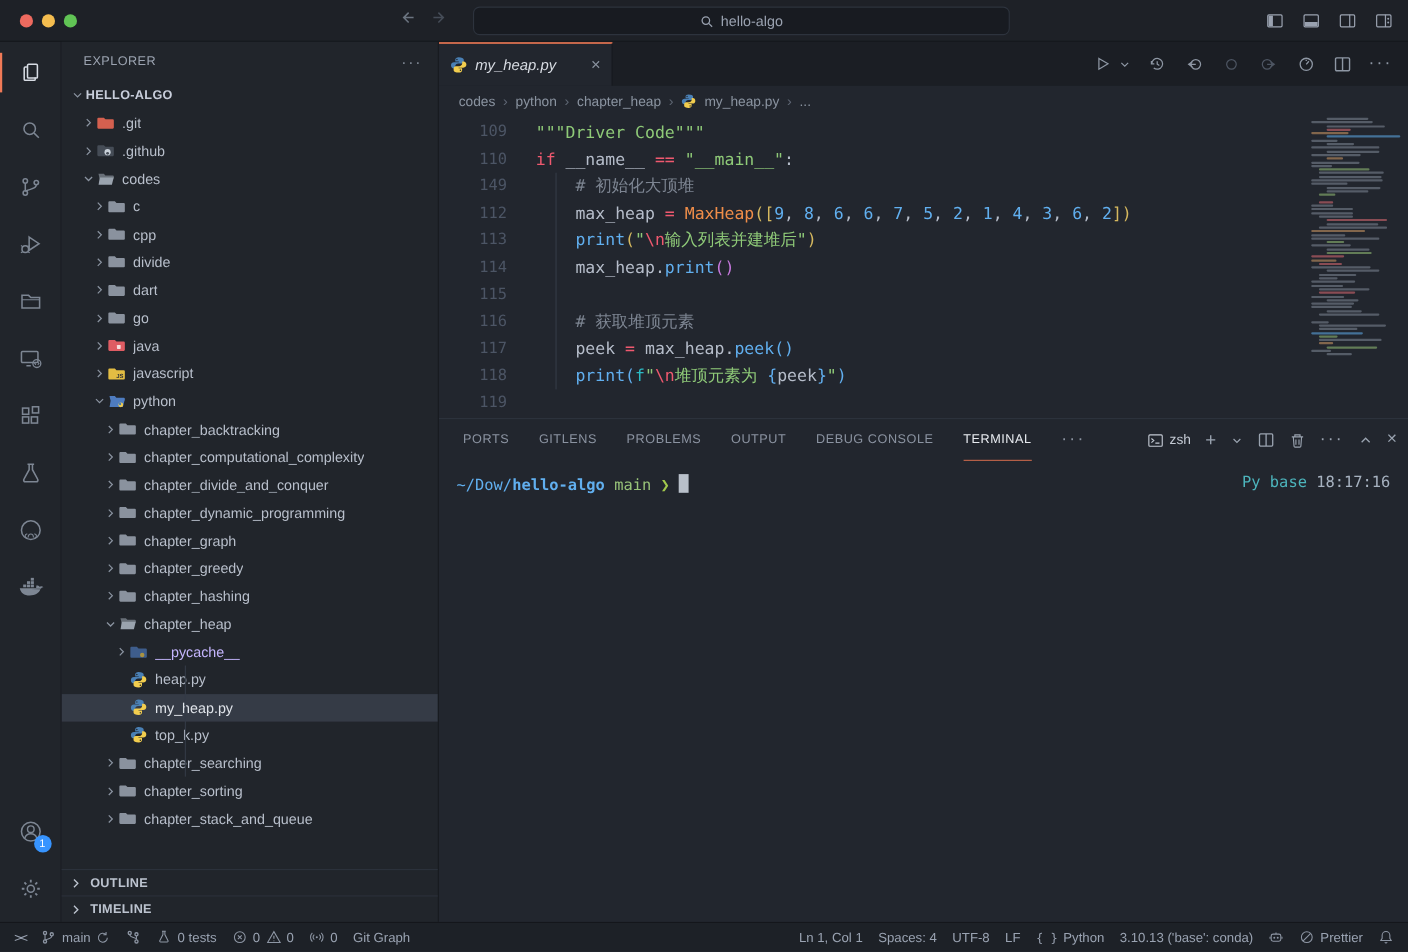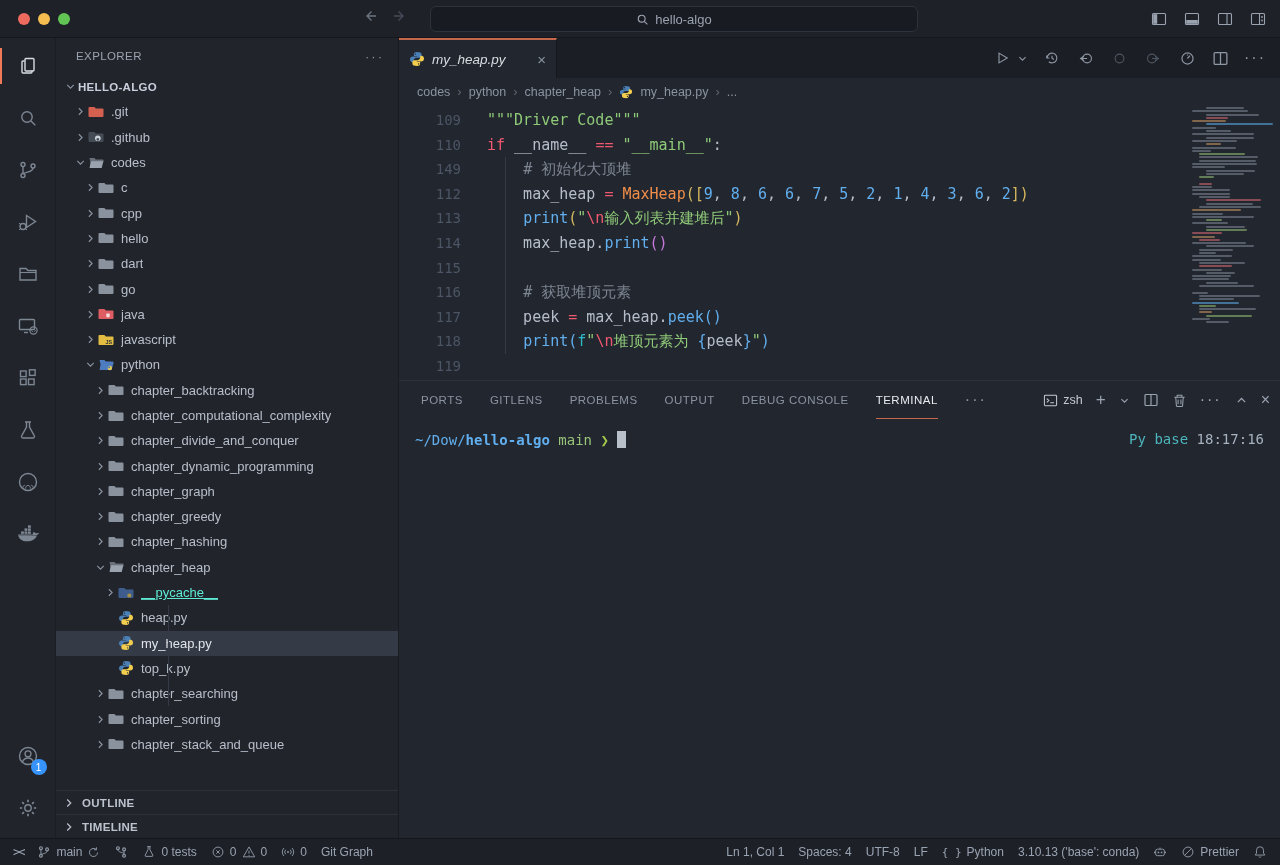--- a/index.html
+++ b/index.html
@@ -38,21 +38,21 @@
   .sb-head { height:36px; display:flex; align-items:center; padding:0 14px 0 20px;
     color:#9ba3b0; font-size:11.5px; letter-spacing:.4px; }
   .sb-head .more { margin-left:auto; color:#8a93a0; letter-spacing:2px; font-size:13px; }
   .tree { flex:1; overflow:hidden; position:relative; }
   .trow { height:25.3px; display:flex; align-items:center; font-size:13px; color:#b8bfcb; cursor:pointer; white-space:nowrap; }
   .trow.sel { background:#353b46; color:#e0e4ea; }
   .trow .arr { width:16px; flex:0 0 16px; display:flex; justify-content:center; color:#8a93a0; }
   .trow .fic { width:16px; height:16px; flex:0 0 16px; margin-right:7px; }
   .trow .lbl { overflow:hidden; text-overflow:ellipsis; }
   .trow.root { font-weight:bold; font-size:11.5px; color:#c8cedb; letter-spacing:.3px; }
-  .trow.dim .lbl { color:#5eead4;text-decoration:underline; }
+  .trow.dim .lbl { color:#c4b5fd; }
   .tree-guide { position:absolute; left:112px; width:1px; background:#343b46; }
   .sb-section { height:24px; border-top:1px solid #2b313b; display:flex; align-items:center; gap:6px;
     padding-left:6px; color:#bcc3cf; font-size:11.5px; font-weight:bold; letter-spacing:.3px; }
 
   .editor-col { flex:1; min-width:0; display:flex; flex-direction:column; background:#22262e; }
 
   
   .tabbar { height:40px; background:#1b1e24; display:flex; align-items:stretch; }
   .tab { width:158px; background:#22262e; border-top:2px solid #c5674b; border-right:1px solid #15181d;
     display:flex; align-items:center; gap:7px; padding:0 10px; cursor:pointer; }
@@ -351,21 +351,21 @@
           <span class="arr ic">
             <svg width="13" height="13" viewBox="0 0 16 16" fill="none" stroke="currentColor" stroke-width="1.4">
               <path d="M6 4l4 4-4 4"></path>
             </svg>
           </span>
           <span class="fic ic">
             <svg viewBox="0 0 16 16" width="16" height="16">
               <path d="M1.5 3h4.9l1.5 1.5h6.6a1 1 0 0 1 1 1V12a1 1 0 0 1-1 1h-13a1 1 0 0 1-1-1V4a1 1 0 0 1 1-1z" fill="#8a929e"></path>
             </svg>
           </span>
-          <span class="lbl">hello</span>
+          <span class="lbl">divide</span>
         </div>
         <div class="trow" style="padding-left: 26px;">
           <span class="arr ic">
             <svg width="13" height="13" viewBox="0 0 16 16" fill="none" stroke="currentColor" stroke-width="1.4">
               <path d="M6 4l4 4-4 4"></path>
             </svg>
           </span>
           <span class="fic ic">
             <svg viewBox="0 0 16 16" width="16" height="16">
               <path d="M1.5 3h4.9l1.5 1.5h6.6a1 1 0 0 1 1 1V12a1 1 0 0 1-1 1h-13a1 1 0 0 1-1-1V4a1 1 0 0 1 1-1z" fill="#8a929e"></path>

